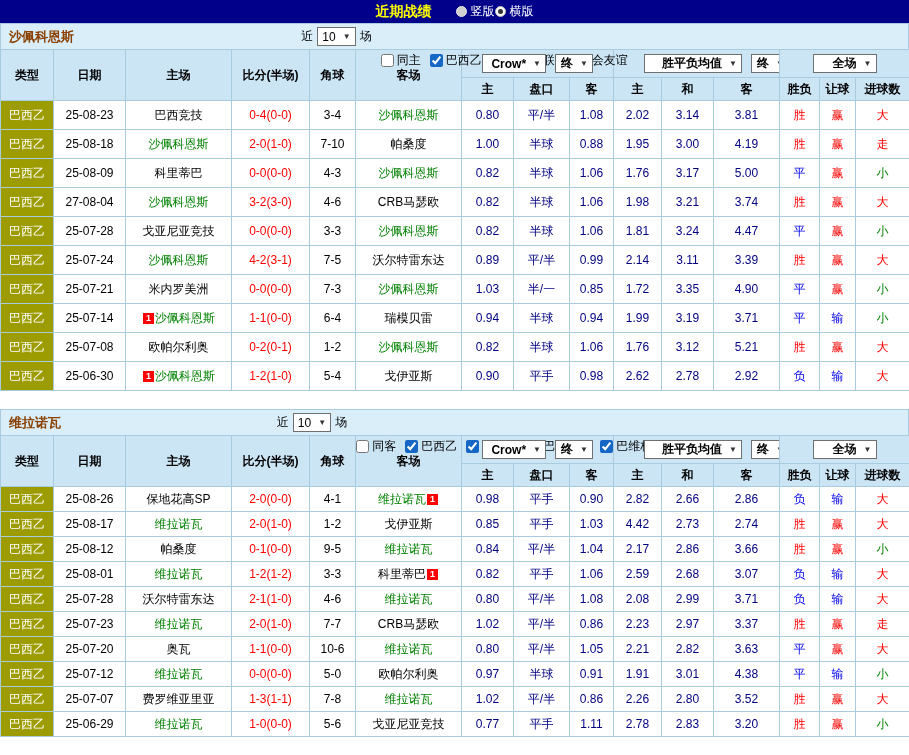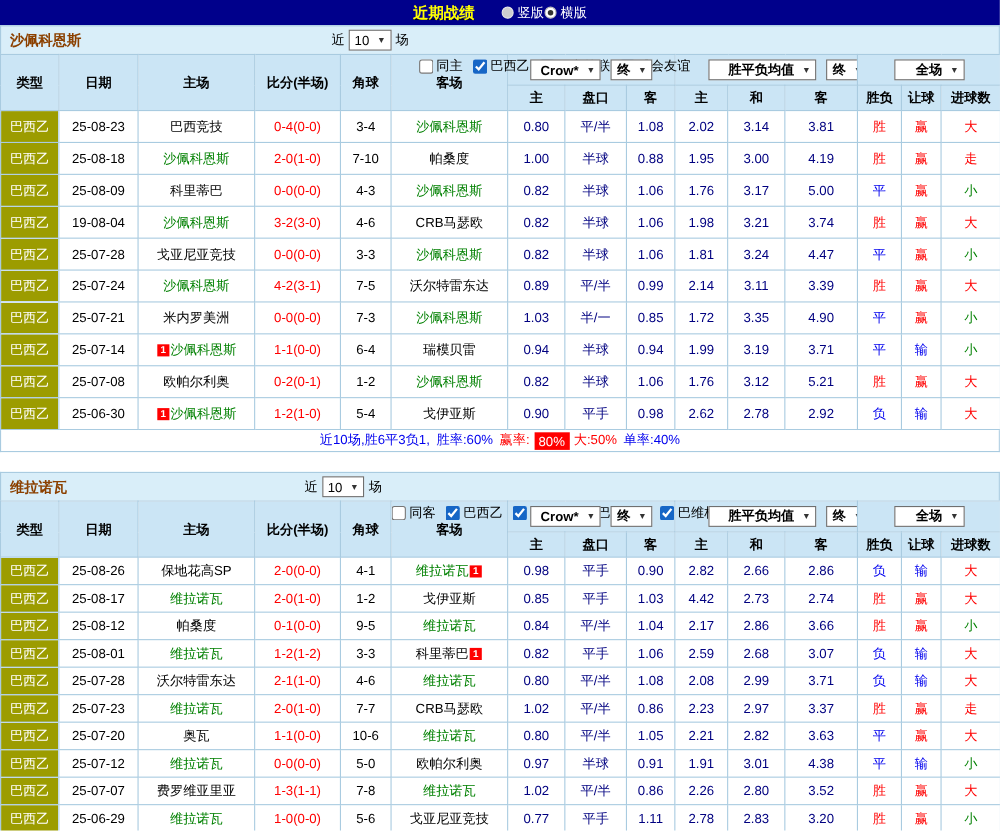--- a/index.html
+++ b/index.html
@@ -4,21 +4,21 @@
 <style>
   * { box-sizing: border-box; }
   html, body { margin: 0; padding: 0; }
   body {
     width: 909px; height: 755px; overflow: hidden; background: #fff;
     font-family: "Liberation Sans", "DejaVu Sans", sans-serif;
     font-size: 12px; color: #000;
   }
   .topbar {
     height: 23px; background: var(--topbar-bg);
-    display: flex; align-items: center; justify-content: center; gap: 24px; text-decoration: underline;
+    display: flex; align-items: center; justify-content: center; gap: 24px;
   }
   .topbar-title { color: var(--title-color); font-weight: bold; font-size: 14px; }
   .radio-opt { display: inline-flex; align-items: center; gap: 4px; color: #fff; cursor: pointer; }
   .radio {
     width: 11px; height: 11px; border-radius: 50%;
     background: #cfcfcf; border: 1px solid #e8e8e8; display: inline-block; position: relative;
   }
   .radio.selected { background: #fff; border-color: #bbb; }
   .radio.selected::after {
     content: ""; position: absolute; left: 2px; top: 2px;
@@ -237,21 +237,21 @@
     <td class="odds">1.06</td>
     <td class="odds">1.76</td>
     <td class="odds">3.17</td>
     <td class="odds">5.00</td>
     <td class="res c-blue">平</td>
     <td class="res c-red">赢</td>
     <td class="res c-green">小</td>
   </tr>
           <tr class="data-row">
     <td class="league">巴西乙</td>
-    <td class="date">19-08-04</td>
+    <td class="date">27-08-04</td>
     <td class="home"><span class="team-link t-focus">沙佩科恩斯</span></td>
     <td class="score">3-2(3-0)</td>
     <td class="corner">4-6</td>
     <td class="away"><span class="team-link">CRB马瑟欧</span></td>
     <td class="odds">0.82</td>
     <td class="odds">半球</td>
     <td class="odds">1.06</td>
     <td class="odds">1.98</td>
     <td class="odds">3.21</td>
     <td class="odds">3.74</td>
@@ -356,28 +356,20 @@
     <td class="odds">0.98</td>
     <td class="odds">2.62</td>
     <td class="odds">2.78</td>
     <td class="odds">2.92</td>
     <td class="res c-blue">负</td>
     <td class="res c-blue">输</td>
     <td class="res c-red">大</td>
   </tr>
         </tbody>
     </table>
-    <div class="summary">
-        <span class="seg c-blue">近10场,胜6平3负1,</span>
-        <span class="seg c-blue">胜率:60%</span>
-        <span class="seg c-red">赢率:</span>
-        <span class="seg bg-red">80%</span>
-        <span class="seg c-red">大:50%</span>
-        <span class="seg c-blue">单率:40%</span>
-      </div>
   </div>
     <div class="section">
     <div class="filter-row">
       <div class="team-name">维拉诺瓦</div>
       <div class="filters">
         <span class="near-label">近</span>
         <span class="count-sel-slot"><span class="sel w-sm">
     <span class="sel-text">10</span>
     <span class="caret">▼</span>
   </span></span>

